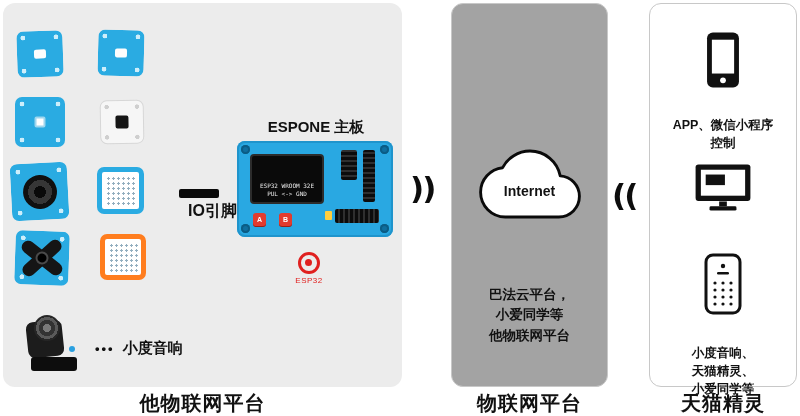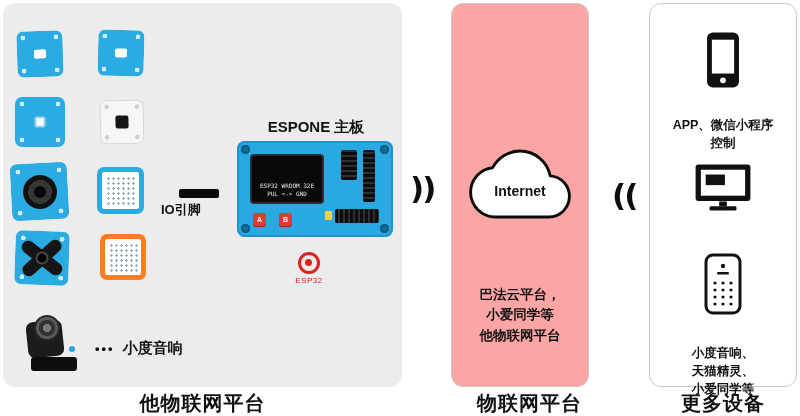--- a/index.html
+++ b/index.html
@@ -1,21 +1,21 @@
 <!DOCTYPE html>
 <html><head>
 <meta charset="utf-8">
 <style>
   * { margin:0; padding:0; box-sizing:border-box; }
   html,body { width:800px; height:416px; background:#fff; font-family:"Liberation Sans", sans-serif; color:#111; }
   .canvas { position:relative; width:800px; height:416px; overflow:hidden; background:#fff; }
 
   .panel { position:absolute; top:3px; border-radius:12px; }
   .panel.left  { left:3px;   width:399px; height:384px; background:#ececec; }
-  .panel.mid   { left:451px; width:138px; height:384px; background:#fca5a5; border:1.5px solid #c8c8c8; }
+  .panel.mid   { left:451px; width:157px; height:384px; background:#a3a3a3; border:1.5px solid #c8c8c8; }
   .panel.right { left:649px; width:148px; height:384px; background:#fff; border:1.5px solid #c8c8c8; }
 
   
   .mod { position:absolute; border-radius:7px; }
   .mod.blue { background:#2aabe2;
     background-image:
       radial-gradient(circle 2.6px at 14% 14%, #cdeefb 0 2.2px, transparent 2.6px),
       radial-gradient(circle 2.6px at 86% 14%, #cdeefb 0 2.2px, transparent 2.6px),
       radial-gradient(circle 2.6px at 14% 86%, #cdeefb 0 2.2px, transparent 2.6px),
       radial-gradient(circle 2.6px at 86% 86%, #cdeefb 0 2.2px, transparent 2.6px);
@@ -46,21 +46,21 @@
   
   .motor { position:absolute; left:20px; top:312px; width:60px; height:60px; }
   .m-body { position:absolute; left:4px; top:6px; width:36px; height:36px; background:#1c1c1c; border-radius:7px; transform:rotate(-6deg); }
   .m-gear { position:absolute; left:11px; top:0; width:26px; height:26px; border-radius:50%;
     background:radial-gradient(circle at 50% 50%, #7a7a7a 0 4px, #333 4px 8px, #5a5a5a 8px 11px, #262626 11px); }
   .m-base { position:absolute; left:8px; top:42px; width:46px; height:14px; background:#0d0d0d; border-radius:3px; }
   .m-led { position:absolute; left:46px; top:31px; width:6px; height:6px; border-radius:50%; background:#2aa0e0; }
 
   
   .io-bar  { position:absolute; left:176px; top:186px; width:40px; height:9px; background:#0a0a0a; border-radius:2px; }
-  .io-text { position:absolute; left:158px; top:198px; width:76px; text-align:left; font-size:13px; font-weight:700; }
+  .io-text { position:absolute; left:158px; top:198px; width:76px; text-align:right; font-size:16px; font-weight:700; }
 
   
   .board-title { position:absolute; left:236px; top:115px; width:154px; text-align:center; font-size:15px; font-weight:700; }
   .board { position:absolute; left:234px; top:138px; width:156px; height:96px; background:#29a8e2; border-radius:8px;
     box-shadow:inset 0 0 0 2px #1f94cc; }
   .hole { position:absolute; width:9px; height:9px; border-radius:50%; background:#0f6e9e; box-shadow:inset 0 0 0 2px #0b5c85; }
   .hole.tl { left:4px; top:4px; } .hole.tr { right:4px; top:4px; }
   .hole.bl { left:4px; bottom:4px; } .hole.br { right:4px; bottom:4px; }
   .screen { position:absolute; left:13px; top:13px; width:74px; height:50px; background:#0a0a0a; border:2px solid #2c2c2c;
     border-radius:4px; color:#e9e9e9; font-family:"DejaVu Sans Mono", monospace; font-size:6px; line-height:1.4;
@@ -239,15 +239,15 @@
         </g>
       </svg>
     </div>
     <div class="ri-label preline" style="top:316px">小度音响、
 天猫精灵、
 小爱同学等</div>
   </section>
 
   <div class="caption c-left">他物联网平台</div>
   <div class="caption c-mid">物联网平台</div>
-  <div class="caption c-right">更多设备</div>
+  <div class="caption c-right">天猫精灵</div>
 
 </div>
 
 </body></html>

